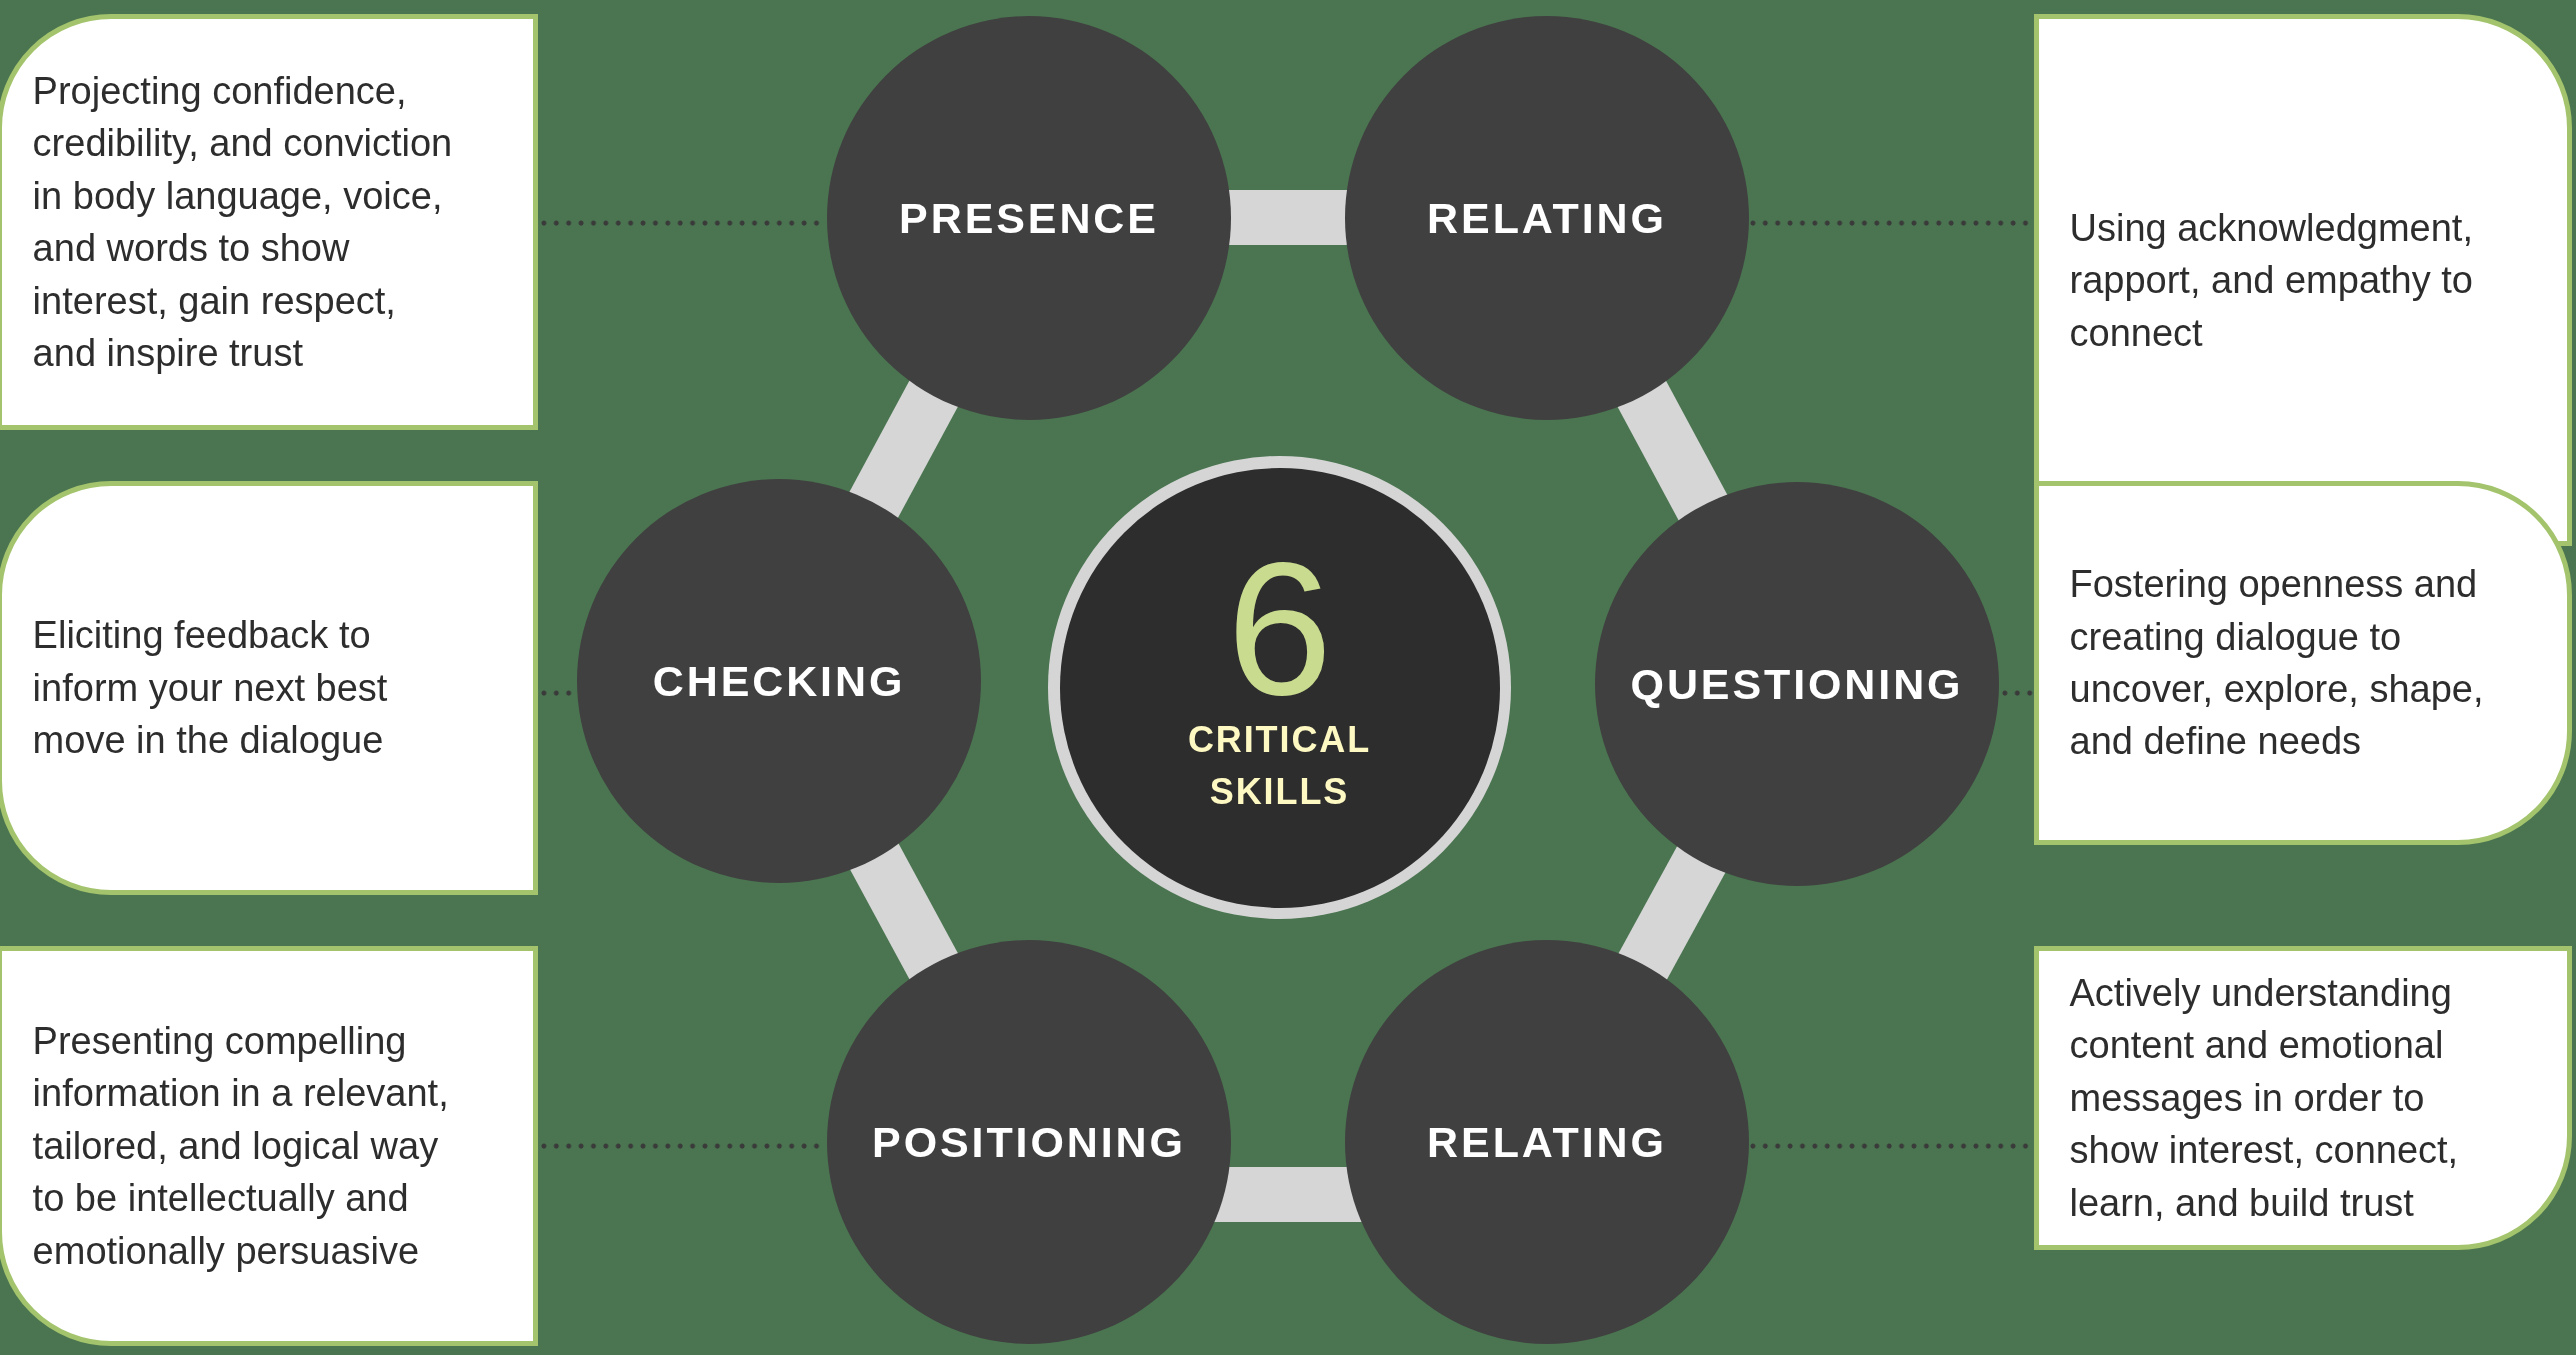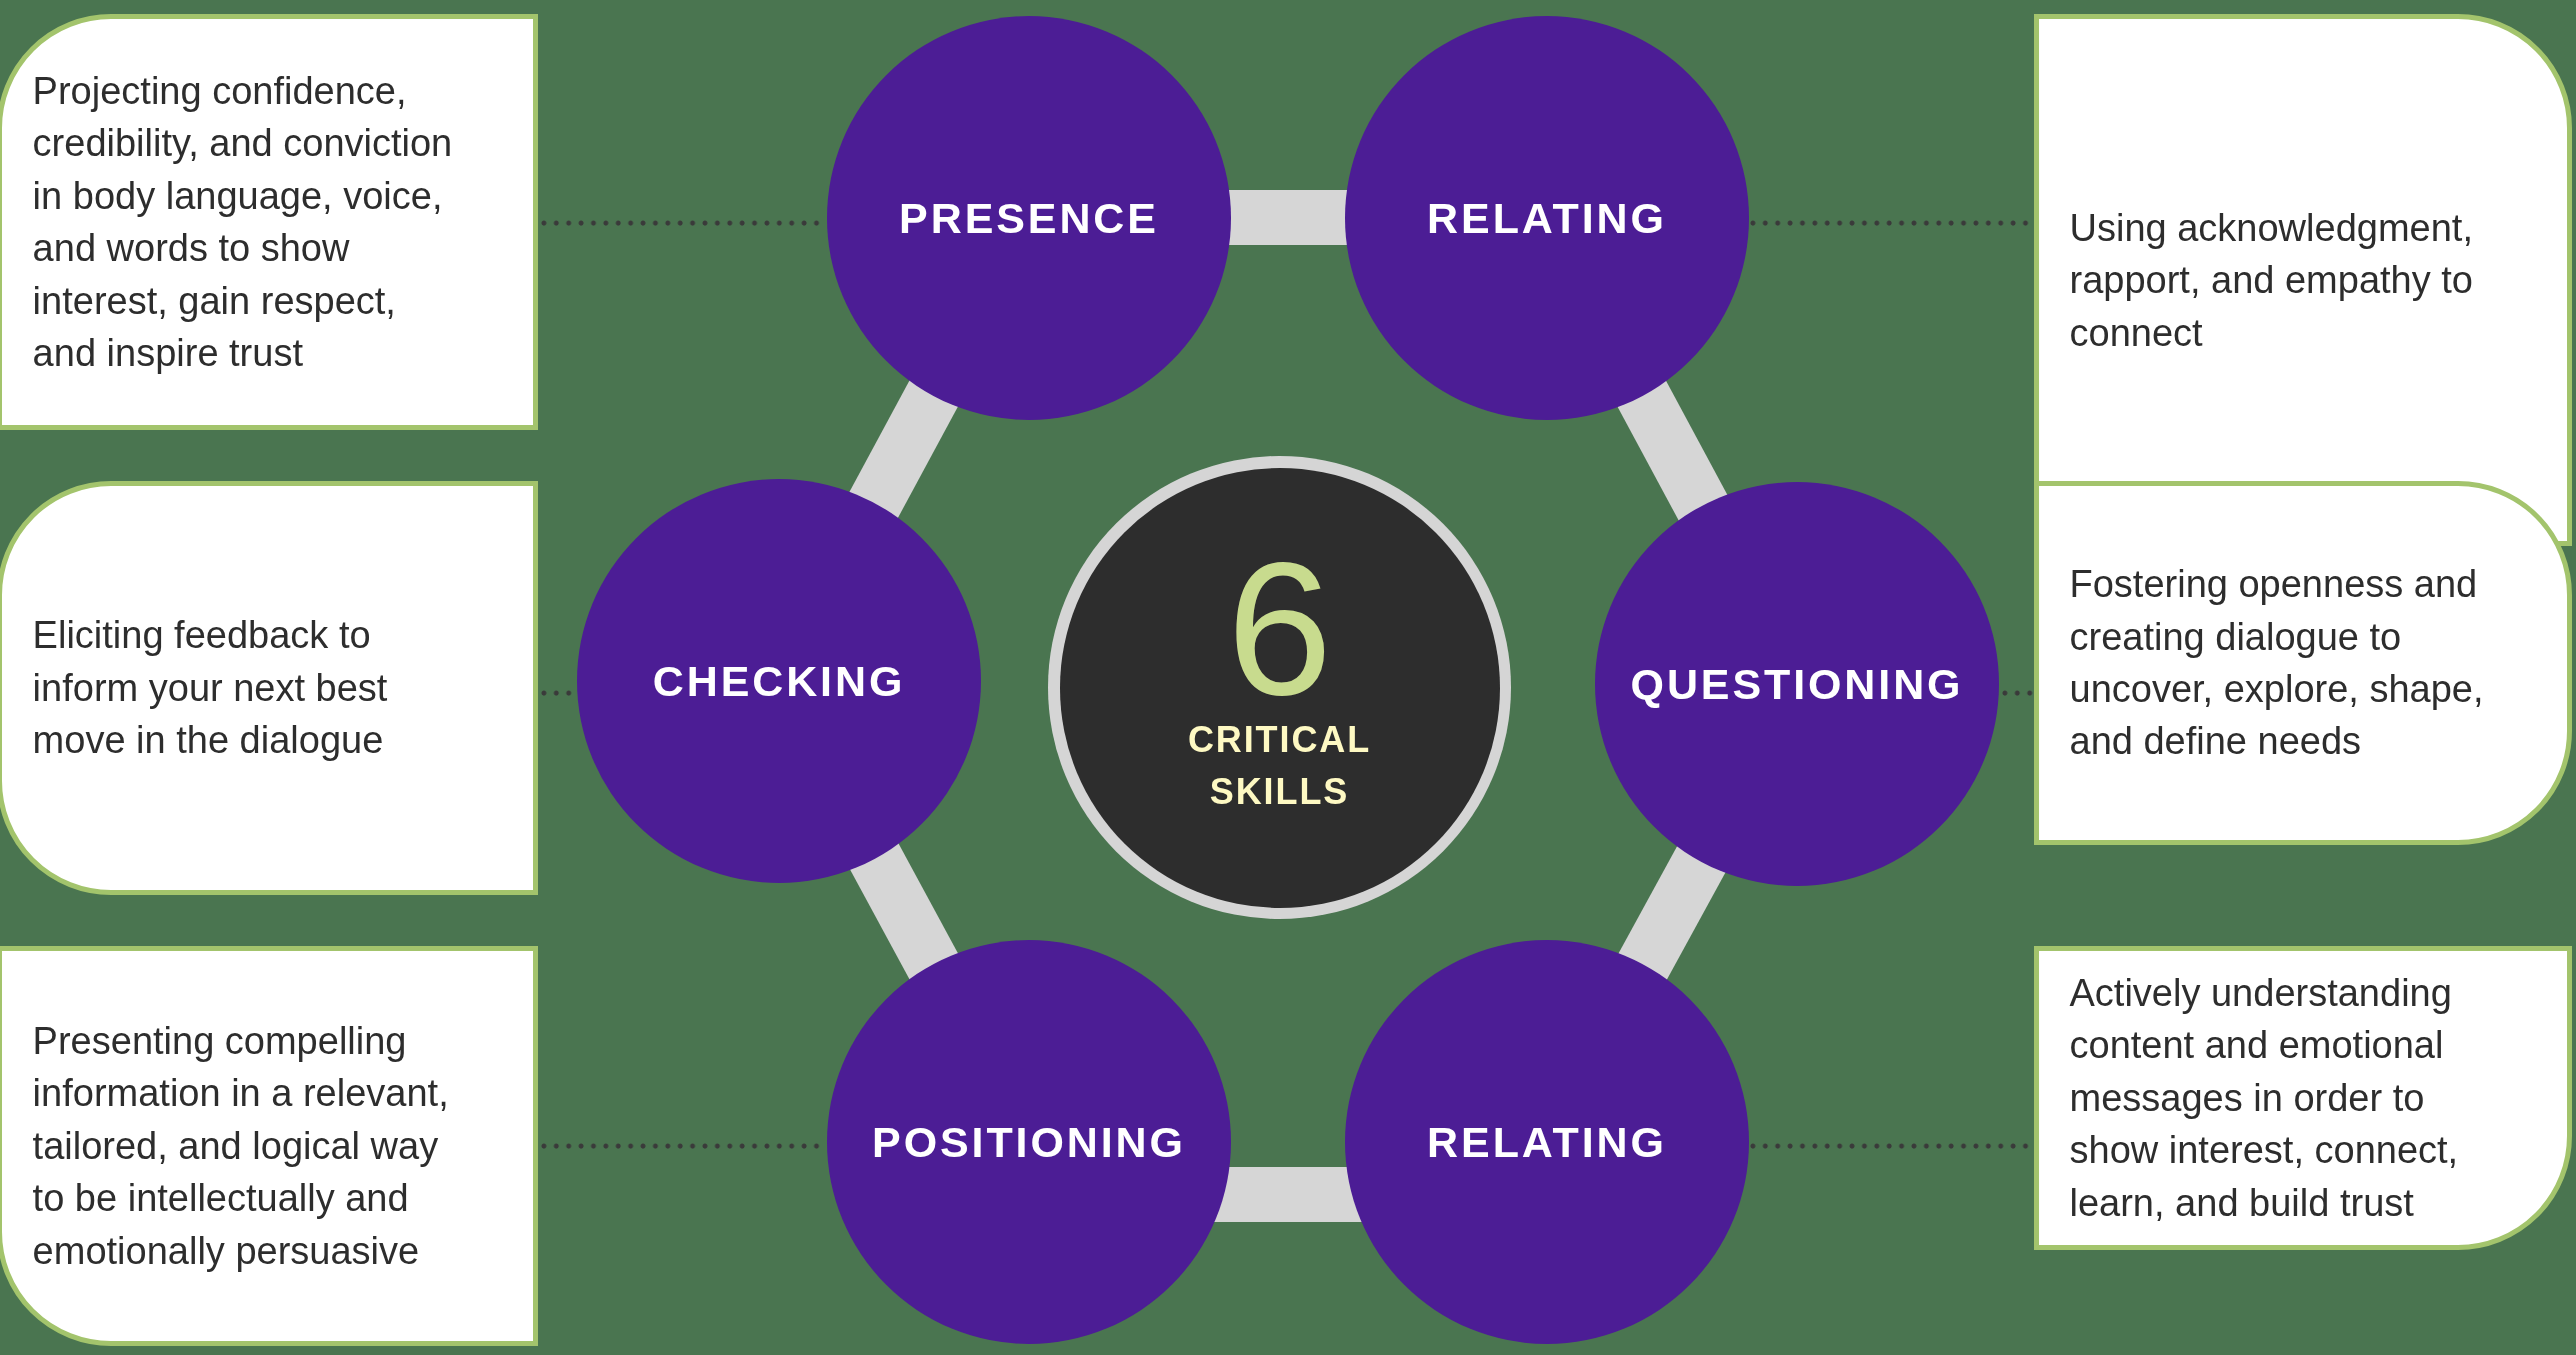--- a/index.html
+++ b/index.html
@@ -22,21 +22,21 @@
   .bar-left-upper{left:779px;top:653px;width:526px;transform:rotate(-61.67deg);}
   .bar-left-lower{left:779px;top:653px;width:524px;transform:rotate(61.57deg);}
   .bar-right-upper{left:1547px;top:190px;width:529px;transform:rotate(61.73deg);}
   .bar-right-lower{left:1547px;top:1114px;width:522px;transform:rotate(-61.33deg);}
 
   
   .skill{
     position:absolute;
     width:404px;height:404px;
     border-radius:50%;
-    background:#4c1d95;
+    background:#404040;
     display:flex;align-items:center;justify-content:center;
   }
   .skill span{
     color:#ffffff;
     font-size:43px;
     font-weight:700;
     letter-spacing:2.9px;
     white-space:nowrap;
   }
   .skill-presence{left:827px;top:16px;}

